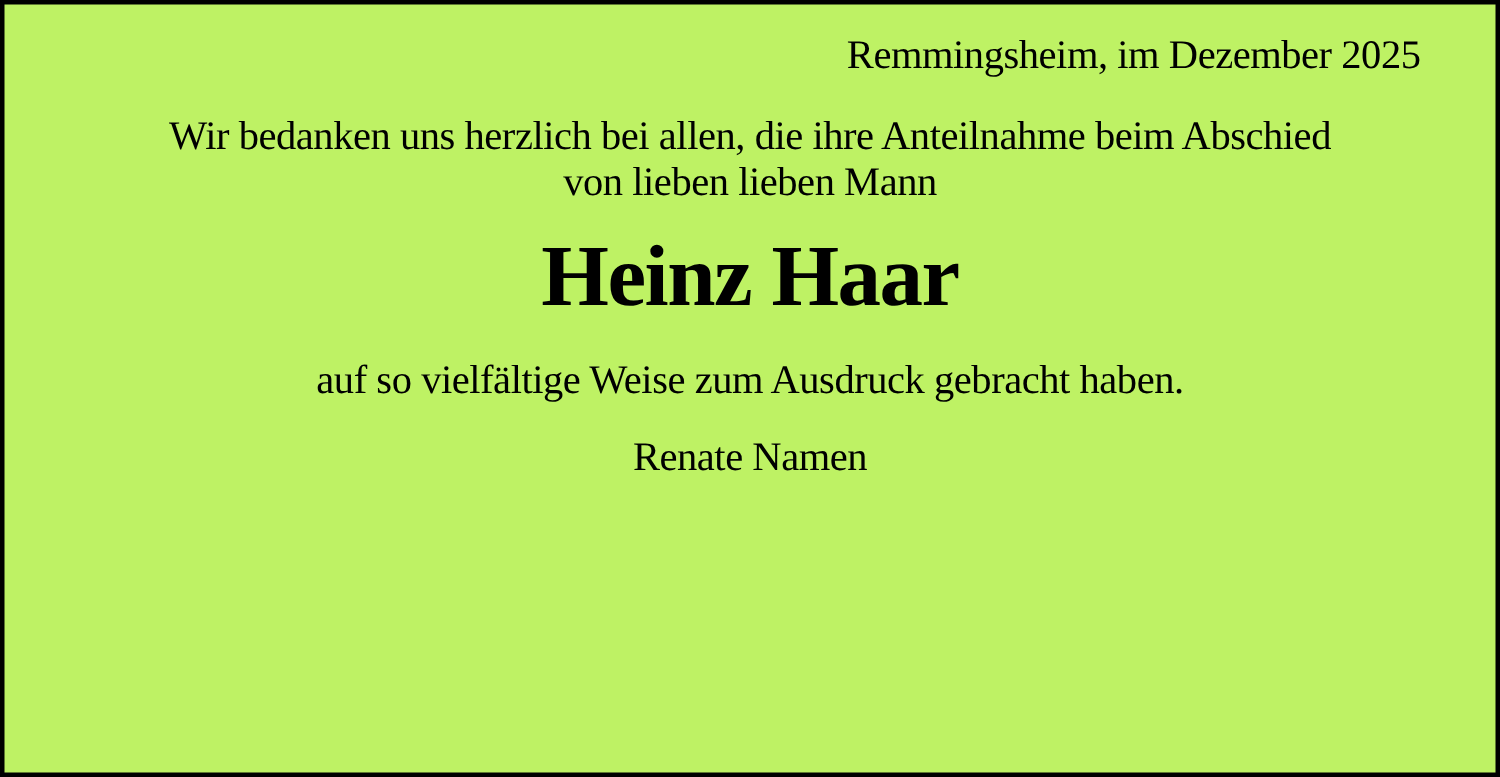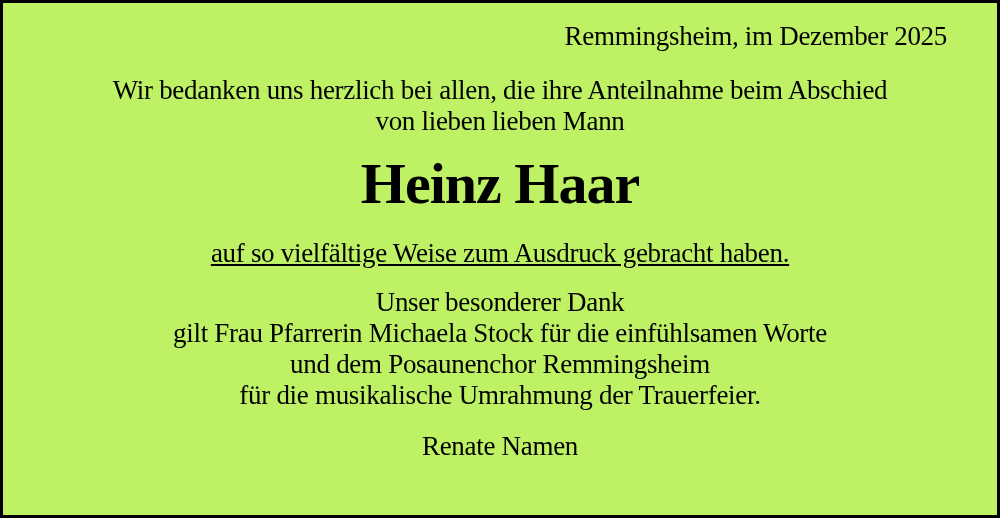--- a/index.html
+++ b/index.html
@@ -39,21 +39,20 @@
     margin-top: 6px;
     font-size: 58px;
     line-height: 82px;
     font-weight: bold;
     letter-spacing: -1px;
   }
   .after-name {
     margin-top: 13px;
     font-size: 27px;
     line-height: 31px;
-    text-decoration: underline;
   }
   .thanks {
     margin-top: 18px;
     font-size: 27px;
     line-height: 31px;
   }
   .closing {
     margin-top: 20px;
     font-size: 27px;
     line-height: 31px;
@@ -69,24 +68,18 @@
 
   <div class="centered intro">
     <span class="line">Wir bedanken uns herzlich bei allen, die ihre Anteilnahme beim Abschied</span>
     <span class="line">von lieben lieben Mann</span>
   </div>
 
   <div class="centered deceased-name">Heinz Haar</div>
 
   <div class="centered after-name">auf so vielfältige Weise zum Ausdruck gebracht haben.</div>
 
-  <div class="centered thanks">
-    <span class="line">Unser besonderer Dank</span>
-    <span class="line">gilt Frau Pfarrerin Michaela Stock für die einfühlsamen Worte</span>
-    <span class="line">und dem Posaunenchor Remmingsheim</span>
-    <span class="line">für die musikalische Umrahmung der Trauerfeier.</span>
-  </div>
 
   <div class="centered closing">
     <span class="line">Renate Namen</span>
   </div>
 
 </div>
 
 </body></html>

